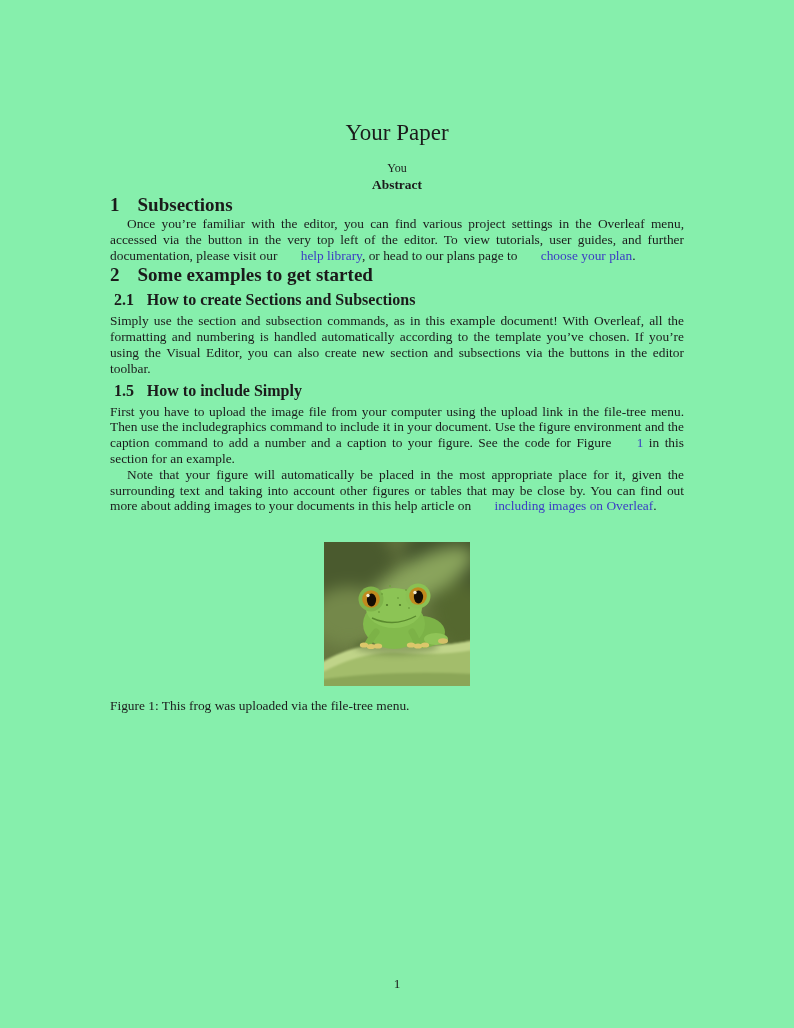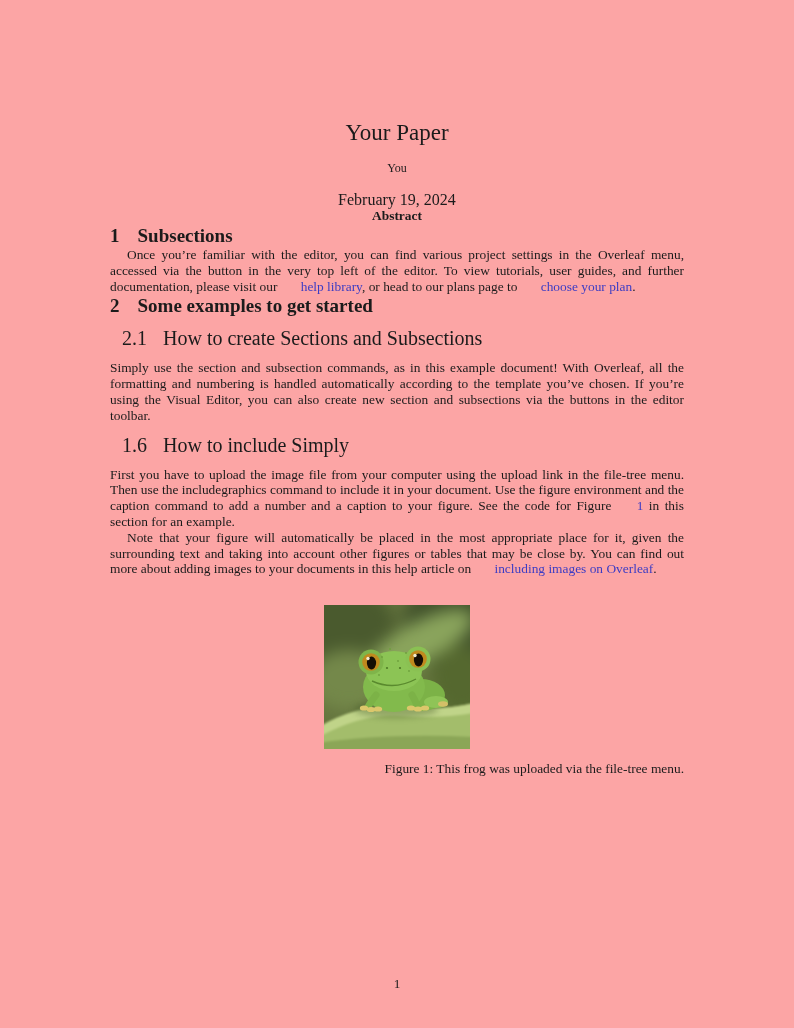--- a/index.html
+++ b/index.html
@@ -1,21 +1,21 @@
 <!DOCTYPE html>
 <html><head>
 <meta charset="utf-8">
 <style>
   * { box-sizing: border-box; }
   html, body { margin: 0; padding: 0; background: #ffffff; }
   .page {
     position: relative;
     width: 794px;
     height: 1028px;
-    background: #fca5a5;
+    background: #86efac;
     font-family: "Liberation Serif", "DejaVu Serif", serif;
     color: #1b1b1b;
     overflow: hidden;
   }
   .content { padding: 0 110px; }
 
   .doc-title {
     margin: 0;
     padding-top: 119px;
     font-size: 23px;
@@ -50,24 +50,24 @@
     text-align: justify;
   }
 
   h2.sec {
     margin: 0;
     font-size: 19px;
     line-height: 23px;
     font-weight: bold;
   }
   h3.subsec {
-    margin: 12px;
-    font-size: 20px;
+    margin: 4px;
+    font-size: 16px;
     line-height: 19px;
-    font-weight: normal;
+    font-weight: bold;
   }
   .sec-num   { display: inline-block; margin-right: 0.95em; }
   .subsec-num{ display: inline-block; margin-right: 0.80em; }
 
   p.body {
     margin: 0;
     font-size: 13.4px;
     line-height: 15.8px;
     text-align: justify;
   }
@@ -89,57 +89,56 @@
 
   figure.doc-figure {
     margin: 28px 0 0 0;
     text-align: center;
   }
   figure.doc-figure svg { display: inline-block; vertical-align: top; }
   figcaption.doc-caption {
     margin-top: 12px;
     font-size: 13.4px;
     line-height: 16px;
-    text-align: right;
+    text-align: left;
   }
 
   .page-footer {
     position: absolute;
     top: 976px;
     left: 0;
     right: 0;
     text-align: center;
     font-size: 13.4px;
     line-height: 16px;
   }
 </style>
 </head>
 <body>
 
 <div class="page">
   <div class="content">
 
     <h1 class="doc-title">Your Paper</h1>
     <div class="doc-author">You</div>
-    <div class="doc-date">February 19, 2024</div>
 
     <div class="abstract-heading">Abstract</div>
 
     <h2 class="sec mt-sec1"><span class="sec-num">1</span><span>Subsections</span></h2>
 
 
     <p class="body indent"><span>Once you’re familiar with the editor, you can find various project settings in the Overleaf menu, accessed via the button in the very top left of the editor. To view tutorials, user guides, and further documentation, please visit our </span><a class="doclink" style="color: rgb(60, 60, 196);">help library</a><span>, or head to our plans page to </span><a class="doclink" style="color: rgb(60, 60, 196);">choose your plan</a><span>.</span></p>
 
     <h2 class="sec mt-sec2"><span class="sec-num">2</span><span>Some examples to get started</span></h2>
 
     <h3 class="subsec mt-sub21"><span class="subsec-num">2.1</span><span>How to create Sections and Subsections</span></h3>
 
     <p class="body mt-b21">Simply use the section and subsection commands, as in this example document! With Overleaf, all the formatting and numbering is handled automatically according to the template you’ve chosen. If you’re using the Visual Editor, you can also create new section and subsections via the buttons in the editor toolbar.</p>
 
-    <h3 class="subsec mt-sub22"><span class="subsec-num">1.6</span><span>How to include Simply</span></h3>
+    <h3 class="subsec mt-sub22"><span class="subsec-num">1.5</span><span>How to include Simply</span></h3>
 
     <p class="body mt-b22"><span>First you have to upload the image file from your computer using the upload link in the file-tree menu. Then use the includegraphics command to include it in your document. Use the figure environment and the caption command to add a number and a caption to your figure. See the code for Figure </span><a class="doclink" style="color: rgb(60, 60, 196);">1</a><span> in this section for an example.</span></p>
 
     <p class="body indent"><span>Note that your figure will automatically be placed in the most appropriate place for it, given the surrounding text and taking into account other figures or tables that may be close by. You can find out more about adding images to your documents in this help article on </span><a class="doclink" style="color: rgb(60, 60, 196);">including images on Overleaf</a><span>.</span></p>
 
     <figure class="doc-figure">
       <svg width="146" height="144" viewBox="0 0 146 144" role="img" aria-label="frog photo">
         <defs>
           <clipPath id="imgclip">
               <rect width="146" height="144"></rect>

